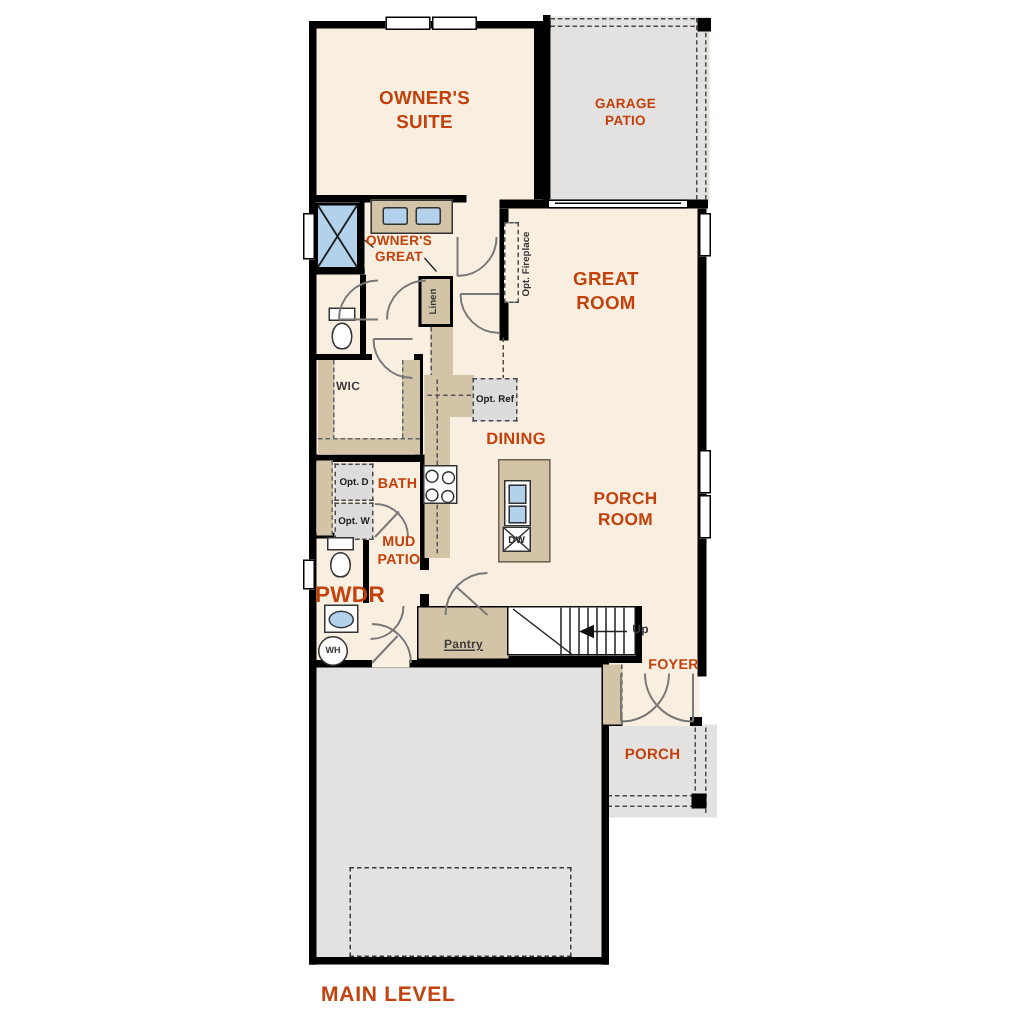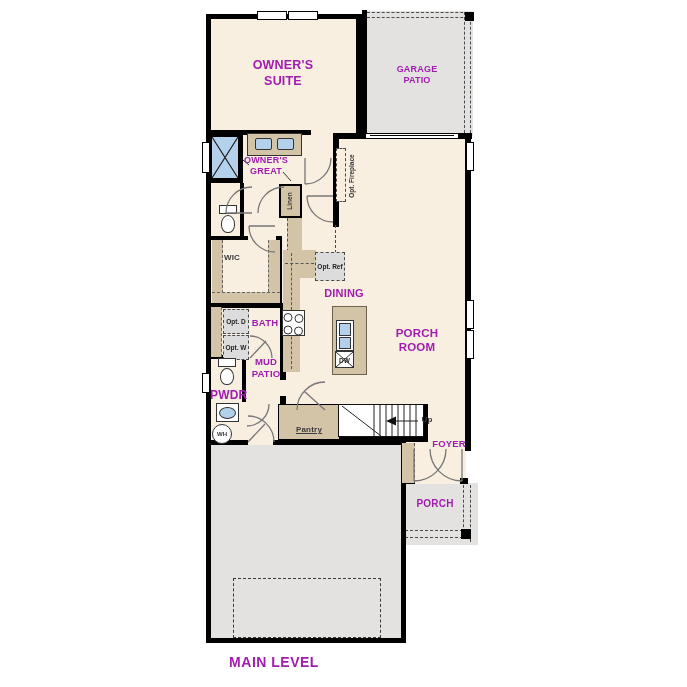--- a/index.html
+++ b/index.html
@@ -7,21 +7,21 @@
   .abs{position:absolute;}
   .wall{position:absolute;background:#000;}
   .floor{position:absolute;}
   .cream{background:#f8efe0;}
   .gray{background:#e3e2e0;}
   .tan{position:absolute;background:#d3c4a8;box-sizing:border-box;}
   .win{position:absolute;background:#fff;border:1px solid #000;box-sizing:border-box;}
   .dashh{position:absolute;height:0;border-top:1.3px dashed #4a4a4a;}
   .dashv{position:absolute;width:0;border-left:1.3px dashed #4a4a4a;}
   .dashbox{position:absolute;background:#dcdcdc;border:1.2px dashed #4a4a4a;box-sizing:border-box;display:flex;align-items:center;justify-content:center;text-align:center;font-size:6.5px;line-height:1.15;color:#222;font-weight:600;}
-  .lbl{position:absolute;font-weight:bold;color:#a21caf;text-align:center;line-height:1.25;letter-spacing:.2px;}
+  .lbl{position:absolute;font-weight:bold;color:#c2410c;text-align:center;line-height:1.25;letter-spacing:.2px;}
   .mut{color:#3c3c3c;}
   .fix{position:absolute;box-sizing:border-box;}
   .blue{background:#b3d1ea;}
   .vlbl{position:absolute;font-weight:600;color:#333;text-align:center;transform:rotate(-90deg);white-space:nowrap;}
   .col{position:absolute;background:#000;}
   svg{pointer-events:none;}
 </style>
 </head>
 <body>
 
@@ -169,29 +169,30 @@
     </g>
     <polygon points="386,421 396,416.5 396,425.5" fill="#111"></polygon>
     <g stroke="#222" stroke-width="0.9" fill="none">
       <path d="M 243 160 L 249 165 M 283 172 L 291 181"></path>
     </g>
   </svg>
 
   <div class="lbl" style="left:233px;top:58px;width:100px;font-size:12.5px;">OWNER'S SUITE</div>
   <div class="lbl" style="left:387px;top:64px;width:60px;font-size:9px;">GARAGE PATIO</div>
   <div class="lbl" style="left:238px;top:155px;width:56px;font-size:9px;">OWNER'S GREAT</div>
+  <div class="lbl" style="left:369px;top:179px;width:70px;font-size:12.5px;">GREAT ROOM</div>
   <div class="lbl mut" style="left:218px;top:253px;width:28px;font-size:8px;font-weight:600;">WIC</div>
   <div class="lbl" style="left:314px;top:287px;width:60px;font-size:11px;">DINING</div>
   <div class="lbl" style="left:248px;top:317px;width:34px;font-size:9.5px;">BATH</div>
   <div class="lbl" style="left:246px;top:356px;width:40px;font-size:9.5px;">MUD PATIO</div>
-  <div class="lbl" style="left:210px;top:388px;width:36px;font-size:12px;">PWDR</div>
+  <div class="lbl" style="left:210px;top:388px;width:36px;font-size:15px;">PWDR</div>
   <div class="lbl" style="left:387px;top:326px;width:60px;font-size:11.5px;">PORCH ROOM</div>
   <div class="lbl" style="left:428px;top:438px;width:42px;font-size:9.5px;">FOYER</div>
   <div class="lbl" style="left:412px;top:498px;width:46px;font-size:10px;">PORCH</div>
 
   <div class="vlbl" style="left:330px;top:171px;width:45px;height:10px;font-size:6.5px;">Opt. Fireplace</div>
   <div class="vlbl" style="left:268px;top:196px;width:45px;height:10px;font-size:6.5px;">Linen</div>
   <div class="lbl mut" style="left:286px;top:425px;width:46px;font-size:8px;font-weight:600;text-decoration:underline;">Pantry</div>
   <div class="lbl mut" style="left:419px;top:415px;width:16px;font-size:8px;font-weight:600;">Up</div>
 
-  <div class="lbl" style="left:214px;top:654px;width:120px;font-size:14px;text-align:center;letter-spacing:.5px;">MAIN LEVEL</div>
+  <div class="lbl" style="left:214px;top:654px;width:120px;font-size:14px;text-align:left;letter-spacing:.5px;">MAIN LEVEL</div>
 
 </div>
 
 </body></html>

